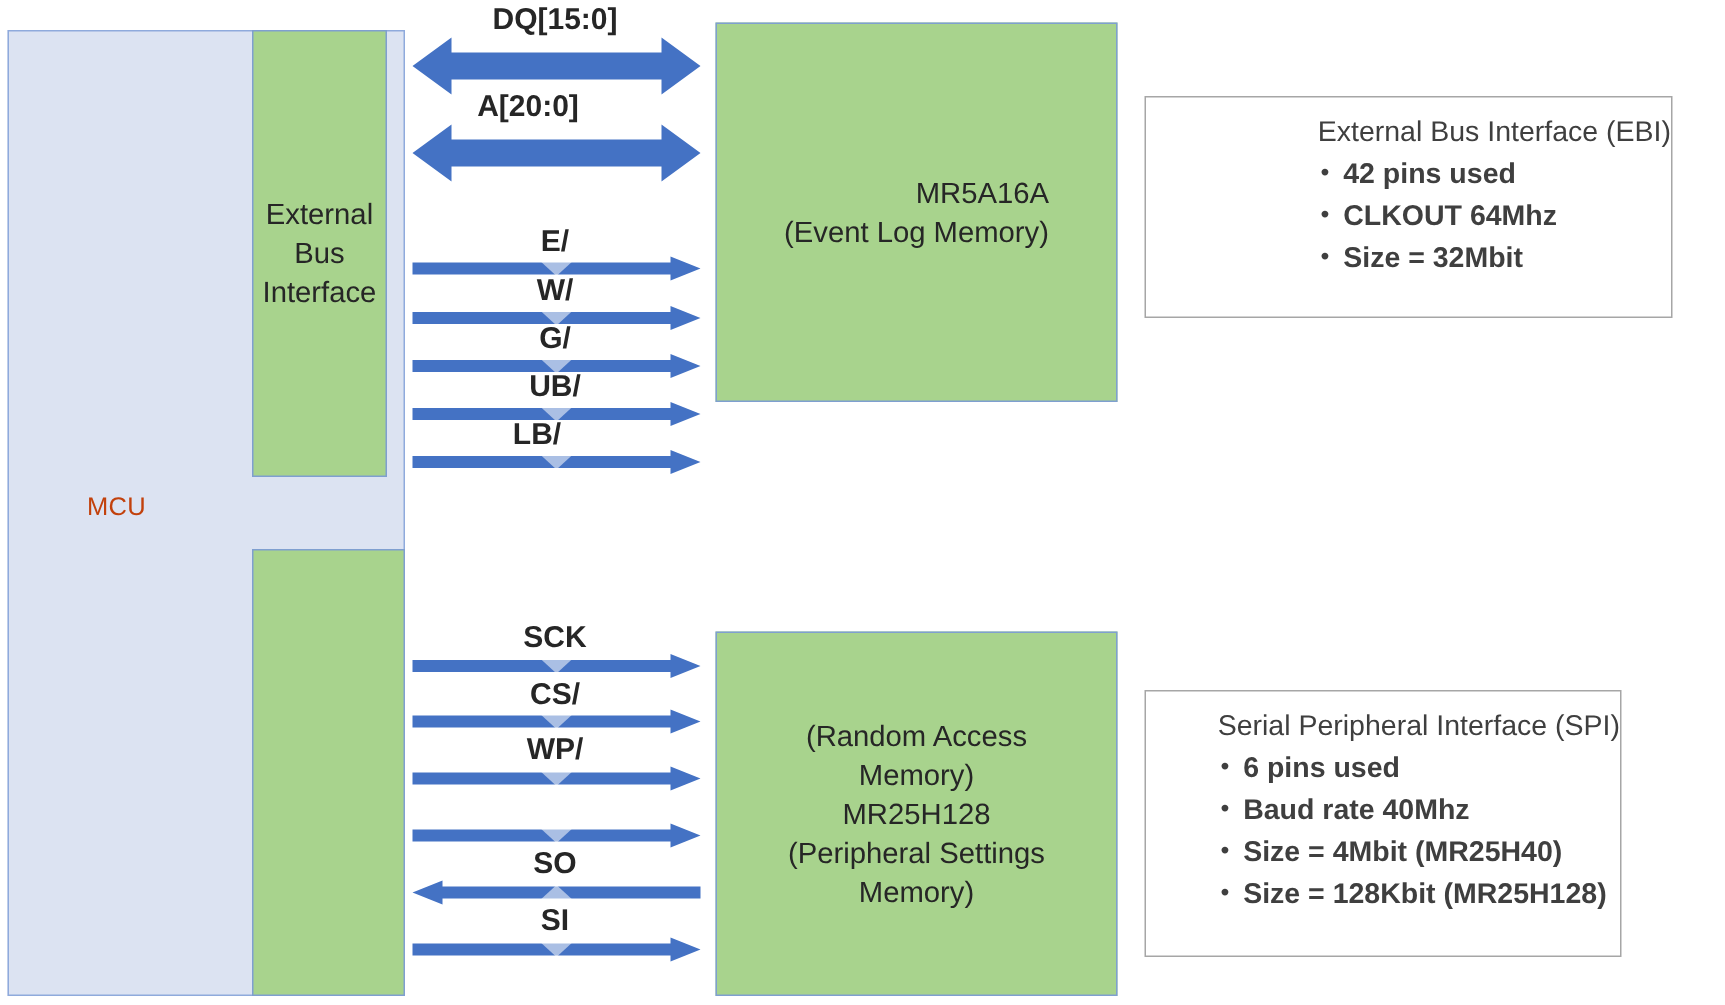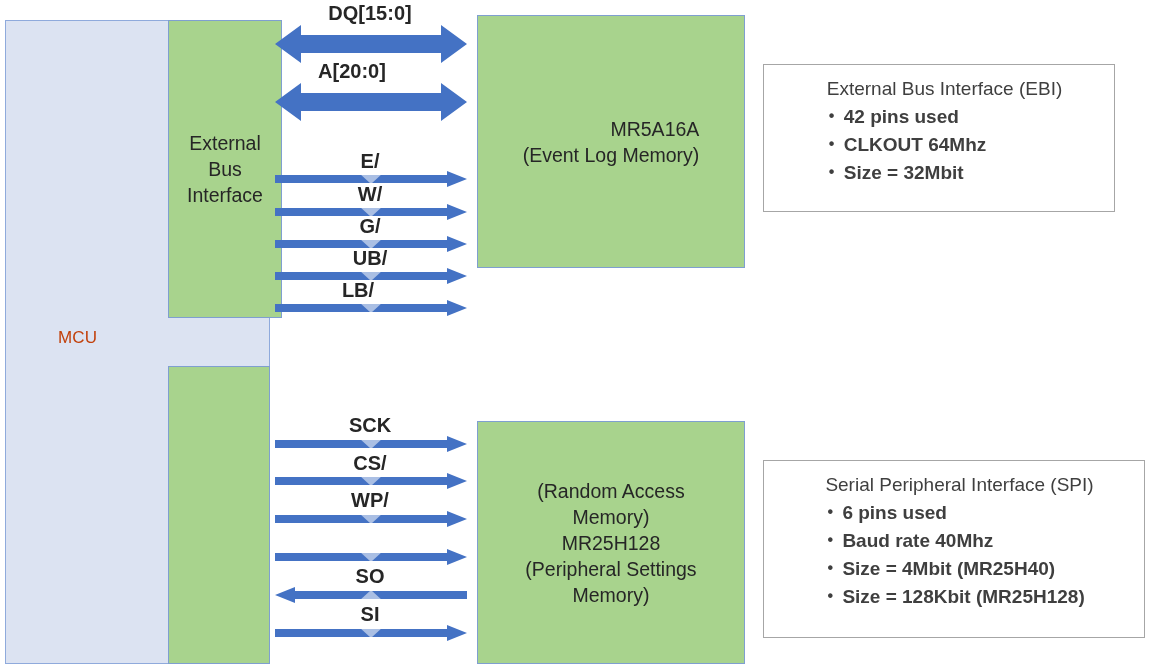--- a/index.html
+++ b/index.html
@@ -8,21 +8,21 @@
     font-family:"Liberation Sans","DejaVu Sans",sans-serif;
     color:#262626;
   }
   #stage{position:absolute;left:0;top:0;width:1150px;height:670px;}
 
   
   .box{position:absolute;box-sizing:border-box;display:flex;align-items:center;justify-content:center;text-align:center;}
   .mcu-box{background:#dce3f2;border:1.5px solid #8faadc;}
   .green-box{background:#a8d38d;border:1.5px solid #7f9fd0;}
   .info-box{background:#ffffff;border:1.5px solid #a6a6a6;
-            align-items:flex-start;justify-content:center;text-align:left;}
+            align-items:flex-start;justify-content:flex-end;text-align:left;}
 
   .mcu-label{position:absolute;font-size:17px;color:#c2410c;letter-spacing:.2px;text-align:right;}
   .ebi-label{font-size:19.5px;line-height:26px;color:#262626;}
   .mem-label{font-size:19.5px;line-height:26px;color:#262626;}
 
   
   .info-inner{padding:10px 0 0 11px;}
   .info-title{font-size:19px;line-height:28px;color:#3f3f3f;white-space:nowrap;}
   .info-list{list-style:none;margin:0;padding:0;}
   .info-list li{font-size:19px;line-height:28px;color:#3f3f3f;white-space:nowrap;position:relative;padding-left:17px;font-weight:bold;}
@@ -36,21 +36,21 @@
 </style>
 </head>
 <body>
 
 <div id="stage">
 
   <div class="box mcu-box" style="left:5px;top:20px;width:265px;height:644px;"></div>
 
   <div class="mcu-label" style="left:58px;top:328px;">MCU</div>
 
-  <div class="box green-box" style="left:168px;top:20px;width:114px;height:298px;">
+  <div class="box green-box" style="left:168px;top:20px;width:90px;height:298px;">
     <div class="ebi-label">
       <div>External</div>
       <div>Bus</div>
       <div>Interface</div>
     </div>
   </div>
 
   <div class="box green-box" style="left:168px;top:366px;width:102px;height:298px;"></div>
 
   <div class="box green-box" style="left:477px;top:15px;width:268px;height:253px;text-align:right;">
@@ -74,21 +74,21 @@
     <div class="info-inner">
       <div class="info-title">External Bus Interface (EBI)</div>
       <ul class="info-list">
         <li>42 pins used</li>
         <li>CLKOUT 64Mhz</li>
         <li>Size = 32Mbit</li>
       </ul>
     </div>
   </div>
 
-  <div class="box info-box" style="left:763px;top:460px;width:382px;height:178px;">
+  <div class="box info-box" style="left:763px;top:460px;width:318px;height:178px;">
     <div class="info-inner">
       <div class="info-title">Serial Peripheral Interface (SPI)</div>
       <ul class="info-list">
         <li>6 pins used</li>
         <li>Baud rate 40Mhz</li>
         <li>Size = 4Mbit (MR25H40)</li>
         <li>Size = 128Kbit (MR25H128)</li>
       </ul>
     </div>
   </div>

